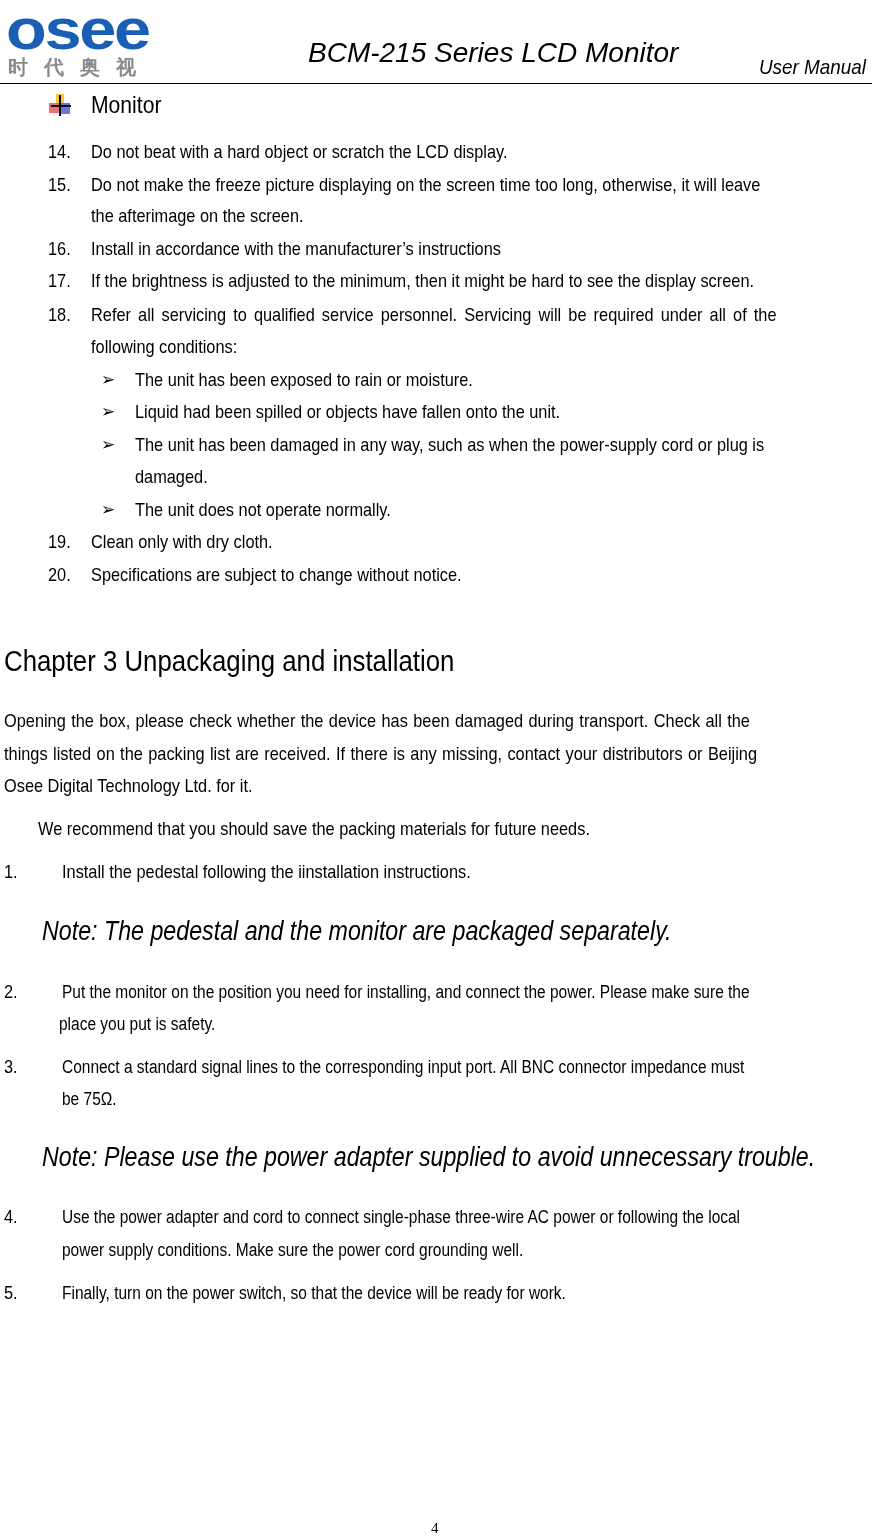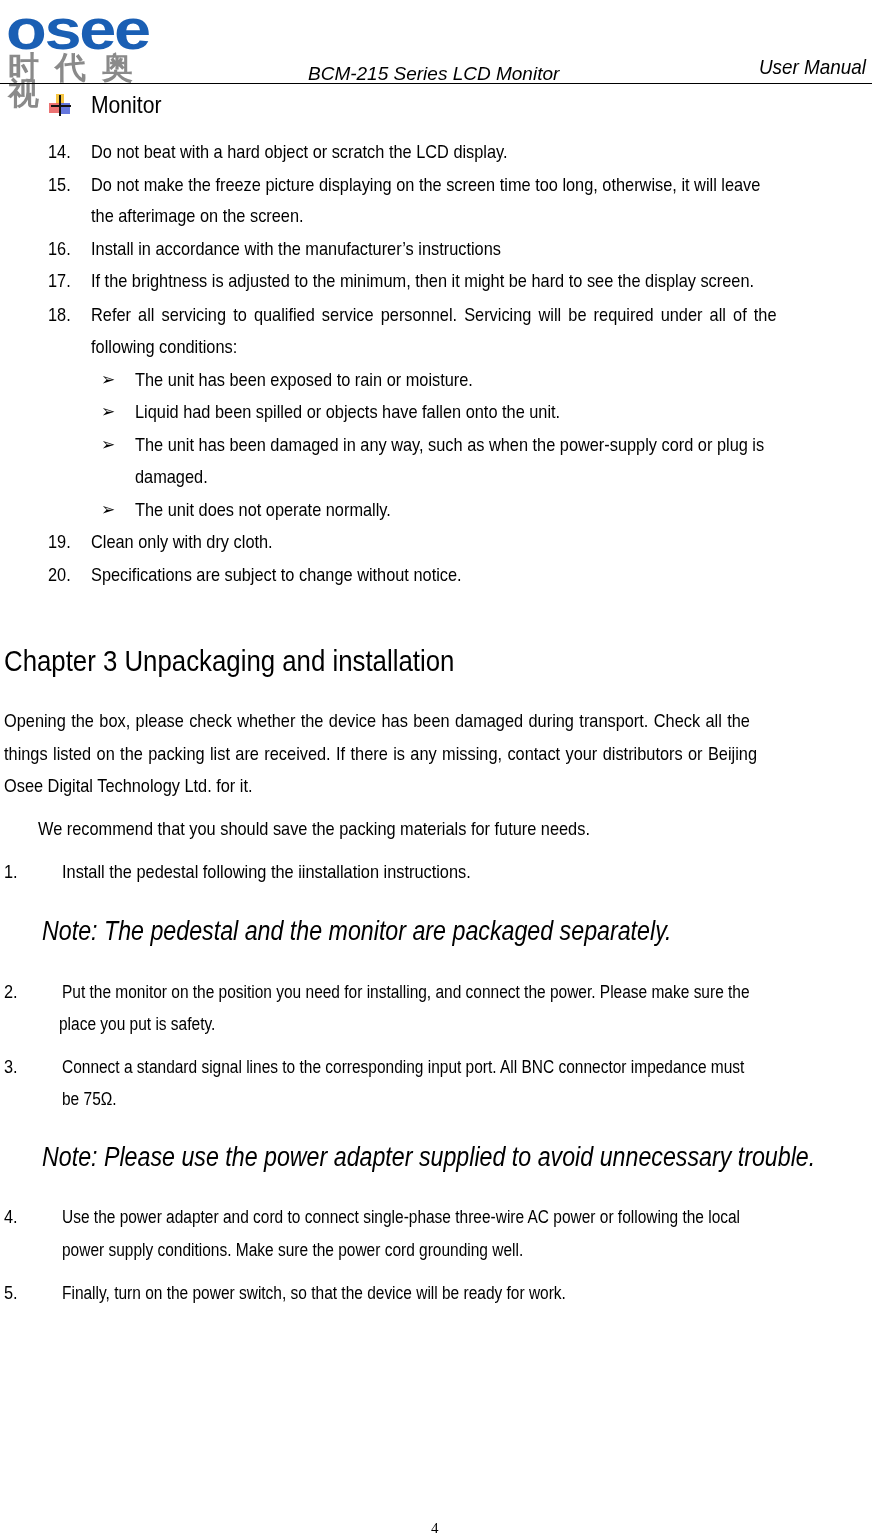--- a/index.html
+++ b/index.html
@@ -3,23 +3,23 @@
 <meta charset="utf-8">
 <style>
   html, body { margin: 0; padding: 0; background: #ffffff; }
   body { width: 872px; height: 1536px; position: relative; overflow: hidden;
          font-family: "Liberation Sans", sans-serif; color: #000; }
   .abs { position: absolute; }
   .logo { left: 6px; top: 4px; width: 172px; height: 78px; }
   .logo-top { position: absolute; left: 0; top: 0; font-family: "Liberation Sans", sans-serif;
               font-weight: bold; font-size: 58px; line-height: 50px; color: #1a5fb4;
               letter-spacing: -2px; transform: scaleX(1.15); transform-origin: left top; }
-  .logo-bot { position: absolute; left: 2px; top: 50px; font-size: 31px; line-height: 26px;
+  .logo-bot { position: absolute; left: 2px; top: 50px; font-size: 20px; line-height: 26px;
               color: #8a8a8a; letter-spacing: 16px; font-weight: bold; font-family: "DejaVu Sans", sans-serif; }
-  .hdr-title { left: 308px; top: 63px; font-size: 19px; font-style: italic; }
+  .hdr-title { left: 308px; top: 37px; font-size: 28px; font-style: italic; }
   .hdr-right { right: 6px; top: 55px; font-size: 21px; font-style: italic; transform: scaleX(0.9); transform-origin: right top; }
   .hdr-rule { left: 0; top: 83px; width: 872px; height: 1px; background: #000; }
 
   .sec-icon { left: 48px; top: 93px; width: 24px; height: 24px; }
   .sec-title { left: 91px; top: 91px; font-size: 24px; transform: scaleX(0.88); transform-origin: left top; }
 
   .txt { font-size: 19px; line-height: 22px; white-space: nowrap; transform: scaleX(0.86); transform-origin: left top; }
   .num { font-size: 19px; line-height: 22px; transform: scaleX(0.86); transform-origin: left top; }
   .arrow { font-size: 17px; line-height: 22px; }
 

